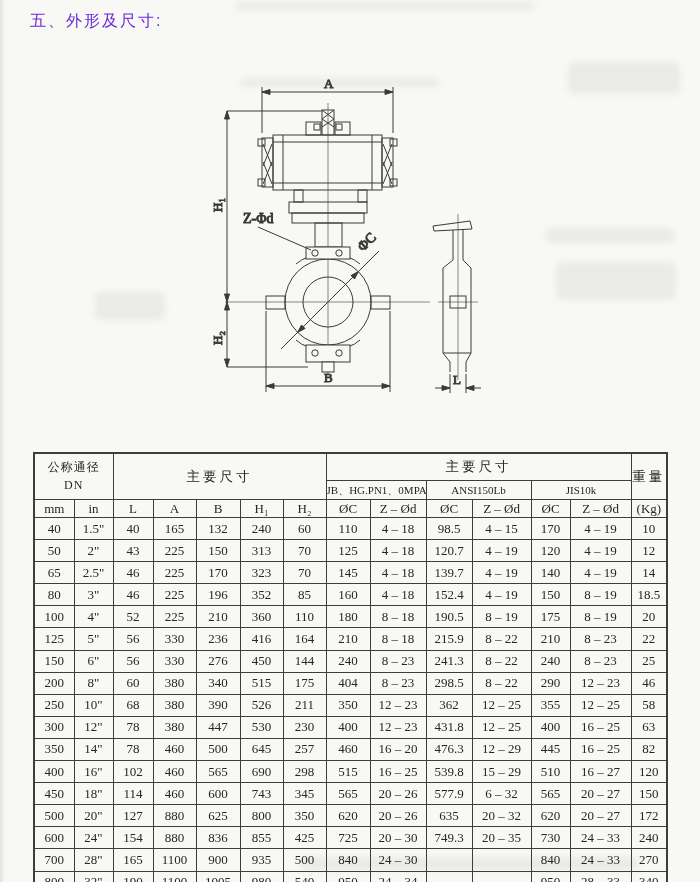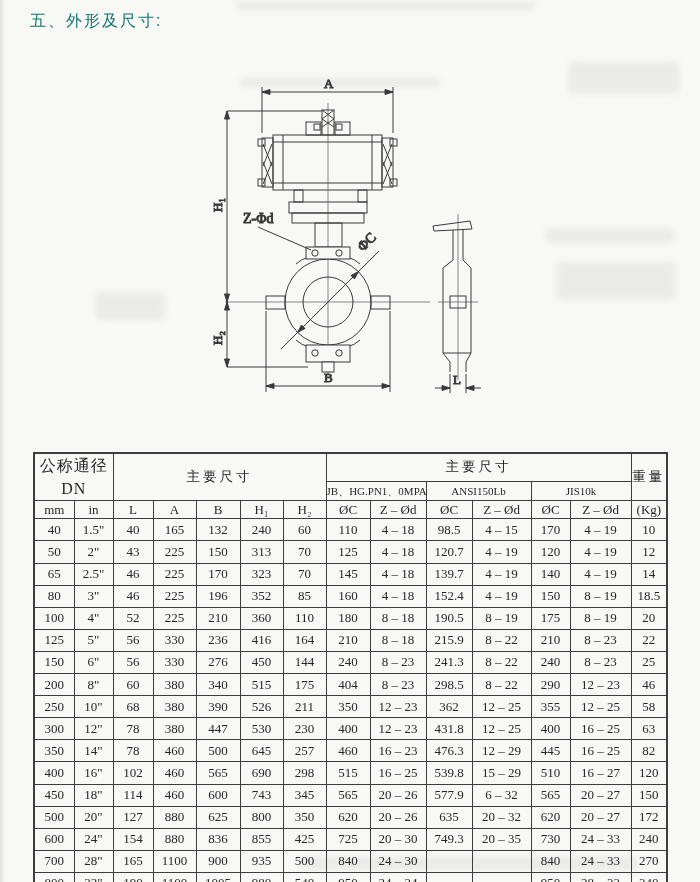--- a/index.html
+++ b/index.html
@@ -7,40 +7,40 @@
     width:700px;height:882px;position:relative;overflow:hidden;
     background:#f8f8f5;
     font-family:"Liberation Serif","DejaVu Serif",serif;
     color:#2b2b2b;
   }
   .edge-shadow{position:absolute;left:0;top:0;width:5px;height:882px;
     background:linear-gradient(to right, rgba(120,120,118,.18), rgba(120,120,118,0));}
   .smudge{position:absolute;background:#cfcfc9;opacity:.33;border-radius:6px;filter:blur(3px);}
   .page-title{
     position:absolute;left:30px;top:11px;font-size:16px;letter-spacing:2px;
-    font-family:"Liberation Sans","DejaVu Sans",sans-serif;color:#0f766e;
+    font-family:"Liberation Sans","DejaVu Sans",sans-serif;color:#6d28d9;
   }
   svg.drawing{position:absolute;left:0;top:40px;}
   svg.drawing text{font-family:"Liberation Serif","DejaVu Serif",serif;fill:#333;}
   table.dims{
     position:absolute;left:33px;top:452px;width:635px;
     border-collapse:collapse;table-layout:fixed;
     font-size:13px;color:#262626;
   }
   table.dims th, table.dims td{
     border:1px solid #3d3d3d;padding:0;text-align:center;vertical-align:middle;
     font-weight:normal;overflow:hidden;white-space:nowrap;
   }
   table.dims{border:2px solid #3d3d3d;}
   thead tr.r1 th{height:26px;}
   thead tr.r2 th{height:18px;font-size:11px;}
   thead tr.r3 th{height:17px;}
   tbody td{height:21.1px;font-size:13px;}
   .cjk{font-family:"Liberation Serif","DejaVu Serif",serif;letter-spacing:3px;font-size:13.5px;}
-  .dn-cell div{line-height:1.45;letter-spacing:1px;font-size:16px;}
+  .dn-cell div{line-height:1.45;letter-spacing:1px;font-size:12px;}
 </style>
 </head>
 <body>
 
 <div class="edge-shadow"></div>
 
 <div>
   <div class="smudge" style="left:235px;top:2px;width:300px;height:8px;"></div>
   <div class="smudge" style="left:240px;top:78px;width:200px;height:9px;"></div>
   <div class="smudge" style="left:568px;top:62px;width:112px;height:32px;"></div>
@@ -409,21 +409,21 @@
       </tr>
       <tr>
         <td>350</td>
         <td>14"</td>
         <td>78</td>
         <td>460</td>
         <td>500</td>
         <td>645</td>
         <td>257</td>
         <td>460</td>
-        <td>16 – 23</td>
+        <td>16 – 20</td>
         <td>476.3</td>
         <td>12 – 29</td>
         <td>445</td>
         <td>16 – 25</td>
         <td>82</td>
       </tr>
       <tr>
         <td>400</td>
         <td>16"</td>
         <td>102</td>

